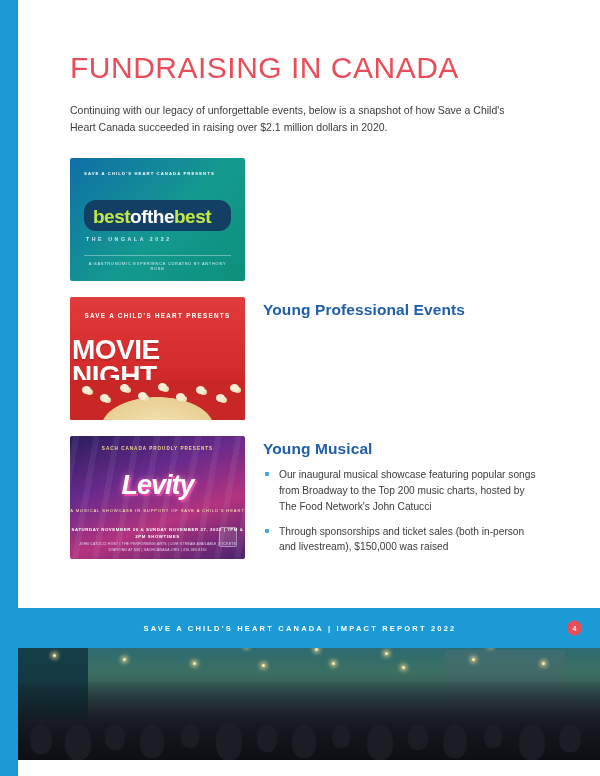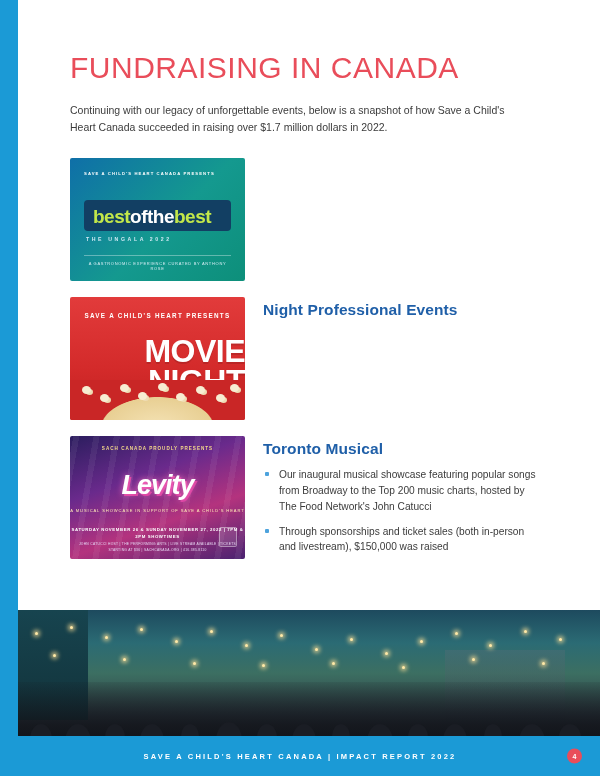--- a/index.html
+++ b/index.html
@@ -6,21 +6,21 @@
   html, body {
     width: 600px;
     height: 776px;
     background: #ffffff;
     font-family: "Liberation Sans", sans-serif;
     overflow: hidden;
   }
   .page {
     position: relative;
     width: 600px;
-    height: 776px;
+    height: 648px;
     background: #ffffff;
     text-decoration: underline;
   }
   
   .left-rail {
     position: absolute;
     left: 0; top: 0;
     width: 18px; height: 776px;
     background: #1b9ad6;
   }
@@ -97,21 +97,21 @@
   }
   .t1 .kicker {
     position: absolute; top: 13px; left: 14px;
     font-size: 4.2px; letter-spacing: 1.1px; font-weight: 700; line-height: 1.5;
     text-transform: uppercase;
   }
   .t1 .wordmark {
     position: absolute; top: 42px; left: 14px; right: 14px;
     background: #123f63;
     padding: 7px 9px 5px 9px;
-    border-radius: 4px;
+    border-radius: 12px;
   }
   .t1 .wordmark .w {
     font-size: 19px; font-weight: 700; letter-spacing: -0.5px; line-height: 1;
     white-space: nowrap;
   }
   .t1 .wordmark .w .lime { color: #c3e84a; }
   .t1 .wordmark .w .wht { color: #ffffff; }
   .t1 .sub {
     position: absolute; top: 78px; left: 16px;
     font-size: 5.2px; letter-spacing: 2.6px; font-weight: 700; color: #cfe9f4;
@@ -131,23 +131,23 @@
     background: linear-gradient(180deg, #e23b3b 0%, #d32a2a 60%, #c02020 100%);
     color: #fff;
   }
   .t2 .pres {
     position: absolute; top: 14px; left: 0; right: 0;
     text-align: center;
     font-size: 6.3px; letter-spacing: 1.3px; font-weight: 700; line-height: 1.7;
     text-transform: uppercase;
   }
   .t2 .big {
-    position: absolute; top: 40px; left: 16px; right: 0;
-    text-align: right;
-    font-size: 32px; font-weight: 800; line-height: 0.92;
+    position: absolute; top: 40px; left: 2px; right: 0;
+    text-align: left;
+    font-size: 28px; font-weight: 800; line-height: 0.92;
     letter-spacing: -0.5px;
     text-shadow: 0 2px 0 rgba(0,0,0,0.12);
   }
   .t2 .popcorn {
     position: absolute; bottom: 0; left: 0; right: 0; height: 40px;
     background: radial-gradient(ellipse at 50% 120%, #f5e3b6 0%, #e8cf93 45%, #c92626 46%);
   }
   .t2 .kernel {
     position: absolute;
     width: 9px; height: 8px;
@@ -284,21 +284,21 @@
 <body>
 
 <div class="page">
 
   <div class="left-rail"></div>
 
   <div class="content">
 
     <h1 class="title">FUNDRAISING IN CANADA</h1>
 
-    <p class="intro">Continuing with our legacy of unforgettable events, below is a snapshot of how Save a Child's Heart Canada succeeded in raising over $1.7 million dollars in 2022.</p>
+    <p class="intro">Continuing with our legacy of unforgettable events, below is a snapshot of how Save a Child's Heart Canada succeeded in raising over $2.1 million dollars in 2020.</p>
 
     <div class="sections">
 
       <div class="section">
         <div class="thumb t1">
           <div class="kicker">SAVE A CHILD'S HEART CANADA PRESENTS</div>
           <div class="wordmark">
             <div class="w">
               <span class="lime">best</span><span class="wht">ofthe</span><span class="lime">best</span>
             </div>
@@ -323,36 +323,36 @@
             <span class="kernel" style="left:50px; top:4px;"></span>
             <span class="kernel" style="left:68px; top:12px;"></span>
             <span class="kernel" style="left:88px; top:3px;"></span>
             <span class="kernel" style="left:106px; top:13px;"></span>
             <span class="kernel" style="left:126px; top:6px;"></span>
             <span class="kernel" style="left:146px; top:14px;"></span>
             <span class="kernel" style="left:160px; top:4px;"></span>
           </div>
         </div>
         <div class="sec-body">
-          <div class="sec-title">Night Professional Events</div>
+          <div class="sec-title">Young Professional Events</div>
         </div>
       </div>
 
       <div class="section">
         <div class="thumb t3">
           <div class="beam"></div>
           <div class="top">SACH CANADA PROUDLY PRESENTS</div>
           <div class="lev">Levity</div>
           <div class="tagline">A MUSICAL SHOWCASE IN SUPPORT OF SAVE A CHILD'S HEART</div>
           <div class="date">SATURDAY NOVEMBER 26 &amp; SUNDAY NOVEMBER 27, 2022 | 7PM &amp; 2PM SHOWTIMES</div>
           <div class="badge"></div>
           <div class="foot3">JOHN CATUCCI HOST   |   THE PERFORMING ARTS   |   LIVE STREAM AVAILABLE   |   TICKETS STARTING AT $36   |   SACHCANADA.ORG   |   416.385.8110</div>
         </div>
         <div class="sec-body">
-          <div class="sec-title">Toronto Musical</div>
+          <div class="sec-title">Young Musical</div>
           <ul class="bullets">
             <li>Our inaugural musical showcase featuring popular songs from Broadway to the Top 200 music charts, hosted by The Food Network's John Catucci</li>
             <li>Through sponsorships and ticket sales (both in-person and livestream), $150,000 was raised</li>
           </ul>
         </div>
       </div>
 
     </div>
   </div>
 

